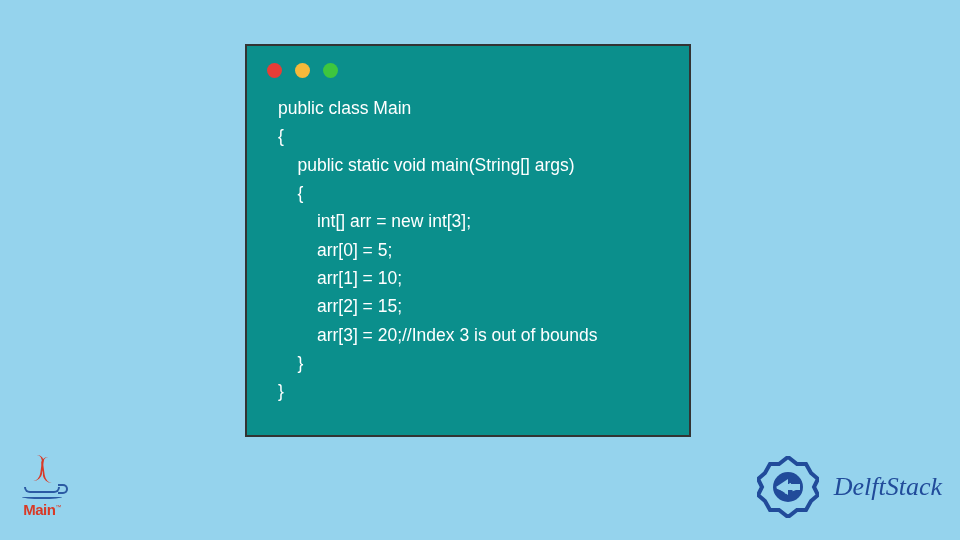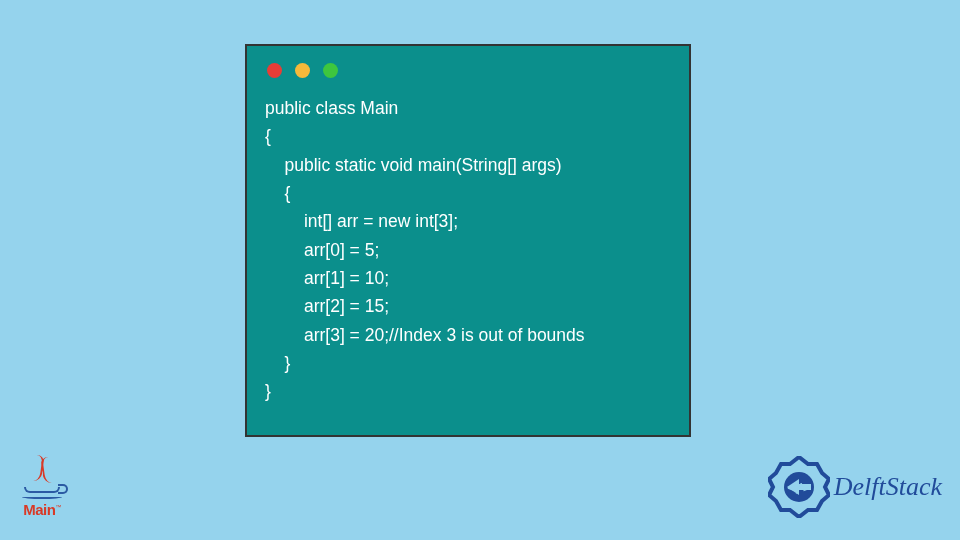--- a/index.html
+++ b/index.html
@@ -30,21 +30,21 @@
     }
     .dot {
       width: 15px;
       height: 15px;
       border-radius: 50%;
     }
     .dot.red { background: #e73d37; }
     .dot.yellow { background: #f6b93a; }
     .dot.green { background: #3ec63e; }
     .code-body {
-      padding: 9px 17px 10px 18px;
+      padding: 9px 17px 10px 31px;
       color: #fff;
       font-size: 17.5px;
       line-height: 1.62;
       white-space: pre;
       font-family: Arial, Helvetica, sans-serif;
     }
     
     .java-logo {
       position: absolute;
       left: 17px;
@@ -124,20 +124,21 @@
     .delft-icon {
       width: 62px;
       height: 62px;
       position: relative;
     }
     .delft-text {
       color: #214b9a;
       font-size: 26px;
       font-family: Georgia, 'Times New Roman', serif;
       font-style: italic;
+      margin-left: 11px;
     }
   </style>
 </head>
 <body>
 
 <div class="code-window">
   <div class="titlebar">
     <div class="dot red"></div>
     <div class="dot yellow"></div>
     <div class="dot green"></div>

